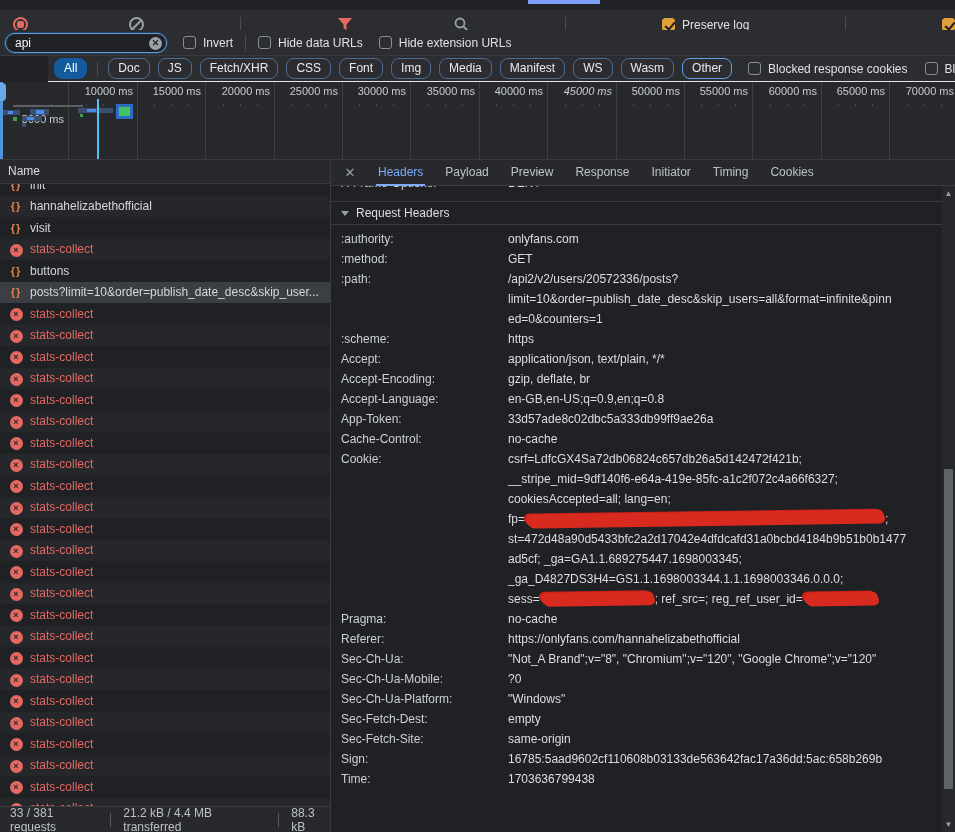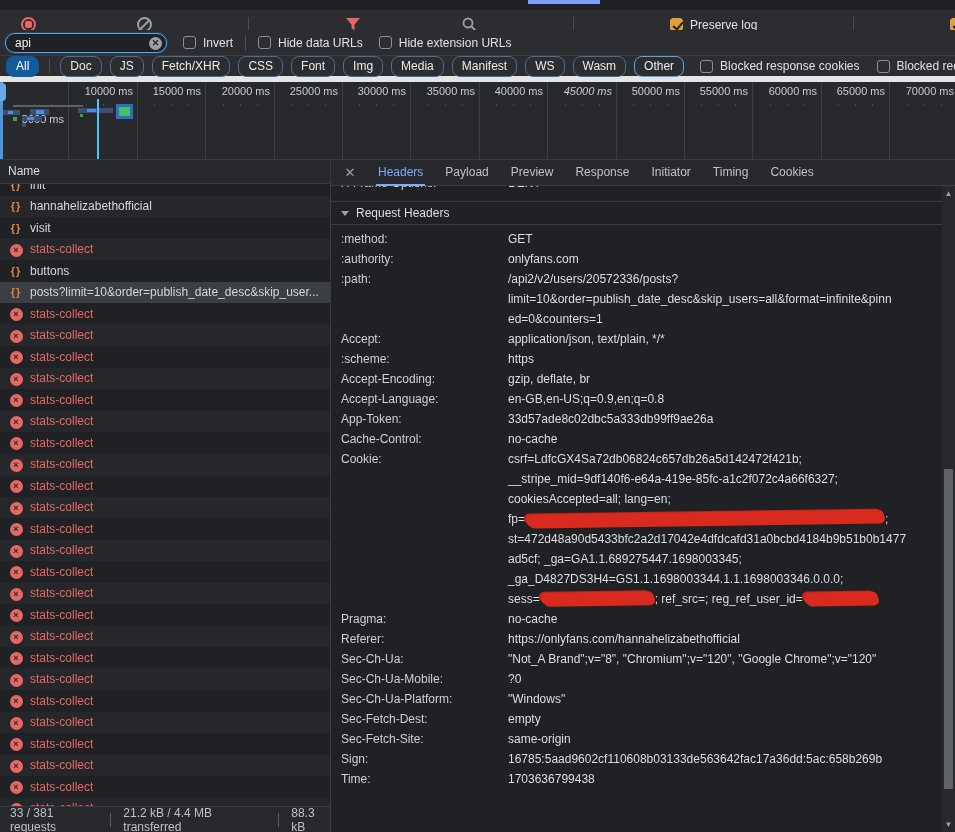--- a/index.html
+++ b/index.html
@@ -7,23 +7,23 @@
   body {
     position:relative; overflow:hidden;
     background:#202124; color:#dfe1e5;
     font-family:"Liberation Sans", sans-serif; font-size:12px;
     -webkit-font-smoothing:antialiased;
   }
   .abs { position:absolute; }
 
   
   .toolbar { position:absolute; left:0; right:0; background:#2c2d30; display:flex; align-items:center; }
-  #row1 { top:10px; height:30px; border-bottom:1px solid #3a3b3e; padding:0 16px;gap:42px; }
+  #row1 { top:10px; height:30px; border-bottom:1px solid #3a3b3e; padding:0 8px;gap:42px; }
   #row2 { top:30px; height:26px; border-bottom:1px solid #3a3b3e; padding:0 5px; }
-  #row3 { top:56px; height:26px; border-bottom:6px solid #e5e5e5; padding:0 6px; }
+  #row3 { top:56px; height:26px; border-bottom:1px solid #e5e5e5; padding:0 6px;margin-left:48px; }
   .vsep { width:1px; height:16px; background:#4a4d51; flex:0 0 1px; }
   .gap8{width:8px;flex:0 0 8px}.gap12{width:12px;flex:0 0 12px}.gap16{width:16px;flex:0 0 16px}
 
   .focus-strip { left:528px; top:0; width:72px; height:4px; background:#7b9ff5; z-index:30; }
 
   
   .icon-btn { display:flex; align-items:center; justify-content:center; width:24px; height:24px; flex:0 0 24px; }
   .rec { width:15px; height:15px; border:2px solid #e46962; border-radius:50%; position:relative; }
   .rec:after { content:""; position:absolute; inset:2px; background:#e46962; border-radius:2px; }
   .clr { width:15px; height:15px; border:2px solid #9aa0a6; border-radius:50%; position:relative; }
@@ -505,49 +505,49 @@
         </div>
     </div>
 
     <div class="section-row">
       <span class="disclosure"></span>
       <span>Request Headers</span>
     </div>
 
     <div id="request-headers-rows">
         <div class="kv-row">
+          <div class="kv-key">:authority:</div>
+          <div class="kv-val">
+            <div class="kv-line"><span>onlyfans.com</span></div>
+          </div>
+        </div>
+        <div class="kv-row">
           <div class="kv-key">:method:</div>
           <div class="kv-val">
             <div class="kv-line"><span>GET</span></div>
-          </div>
-        </div>
-        <div class="kv-row">
-          <div class="kv-key">:authority:</div>
-          <div class="kv-val">
-            <div class="kv-line"><span>onlyfans.com</span></div>
           </div>
         </div>
         <div class="kv-row">
           <div class="kv-key">:path:</div>
           <div class="kv-val">
             <div class="kv-line"><span>/api2/v2/users/20572336/posts?</span></div>
             <div class="kv-line"><span>limit=10&amp;order=publish_date_desc&amp;skip_users=all&amp;format=infinite&amp;pinn</span></div>
             <div class="kv-line"><span>ed=0&amp;counters=1</span></div>
           </div>
         </div>
         <div class="kv-row">
+          <div class="kv-key">:scheme:</div>
+          <div class="kv-val">
+            <div class="kv-line"><span>https</span></div>
+          </div>
+        </div>
+        <div class="kv-row">
           <div class="kv-key">Accept:</div>
           <div class="kv-val">
             <div class="kv-line"><span>application/json, text/plain, */*</span></div>
-          </div>
-        </div>
-        <div class="kv-row">
-          <div class="kv-key">:scheme:</div>
-          <div class="kv-val">
-            <div class="kv-line"><span>https</span></div>
           </div>
         </div>
         <div class="kv-row">
           <div class="kv-key">Accept-Encoding:</div>
           <div class="kv-val">
             <div class="kv-line"><span>gzip, deflate, br</span></div>
           </div>
         </div>
         <div class="kv-row">
           <div class="kv-key">Accept-Language:</div>

